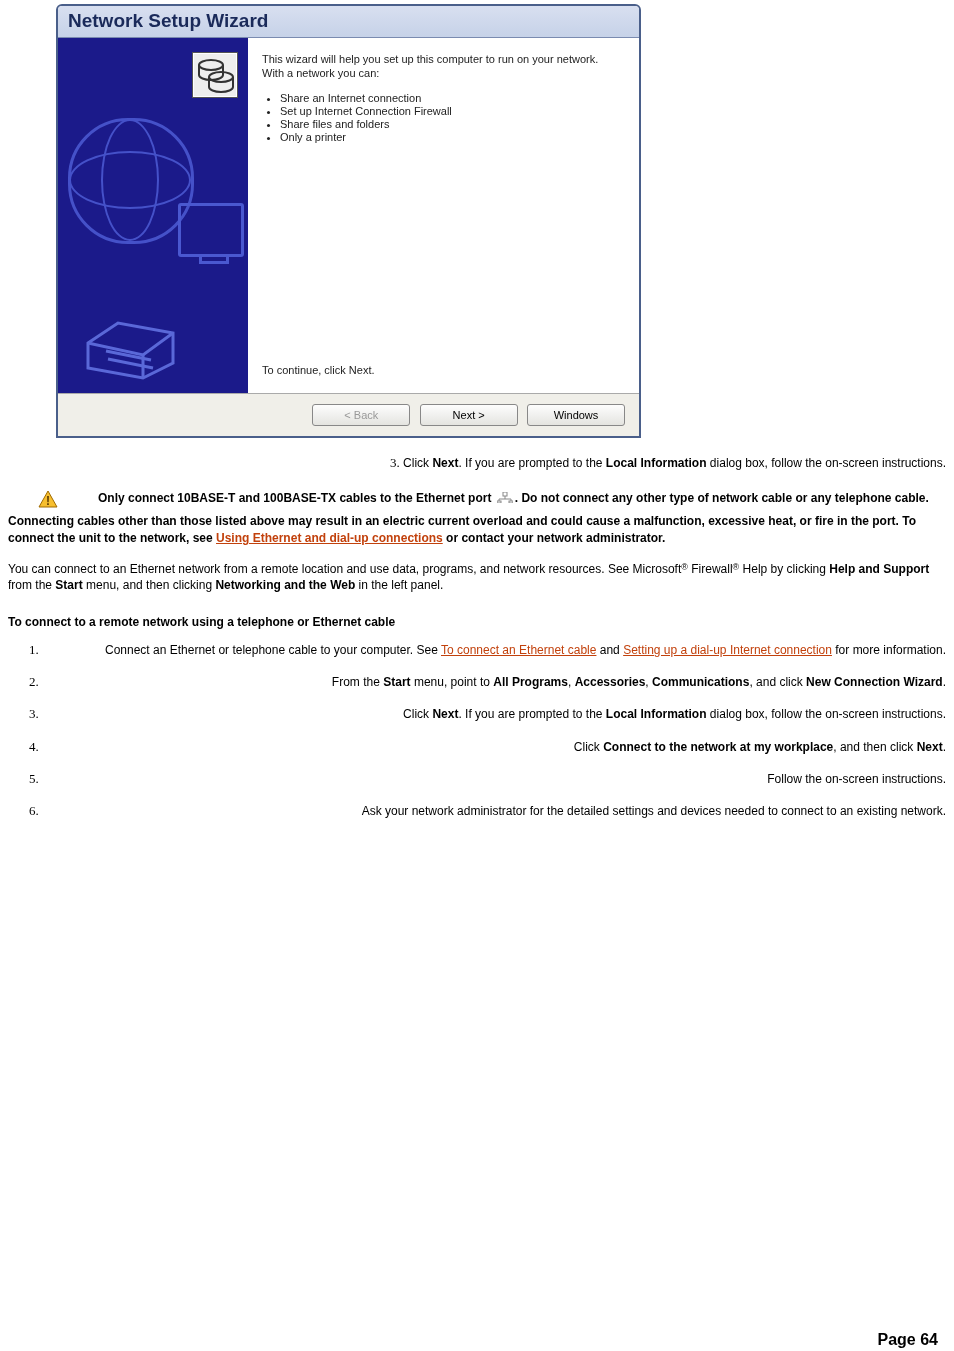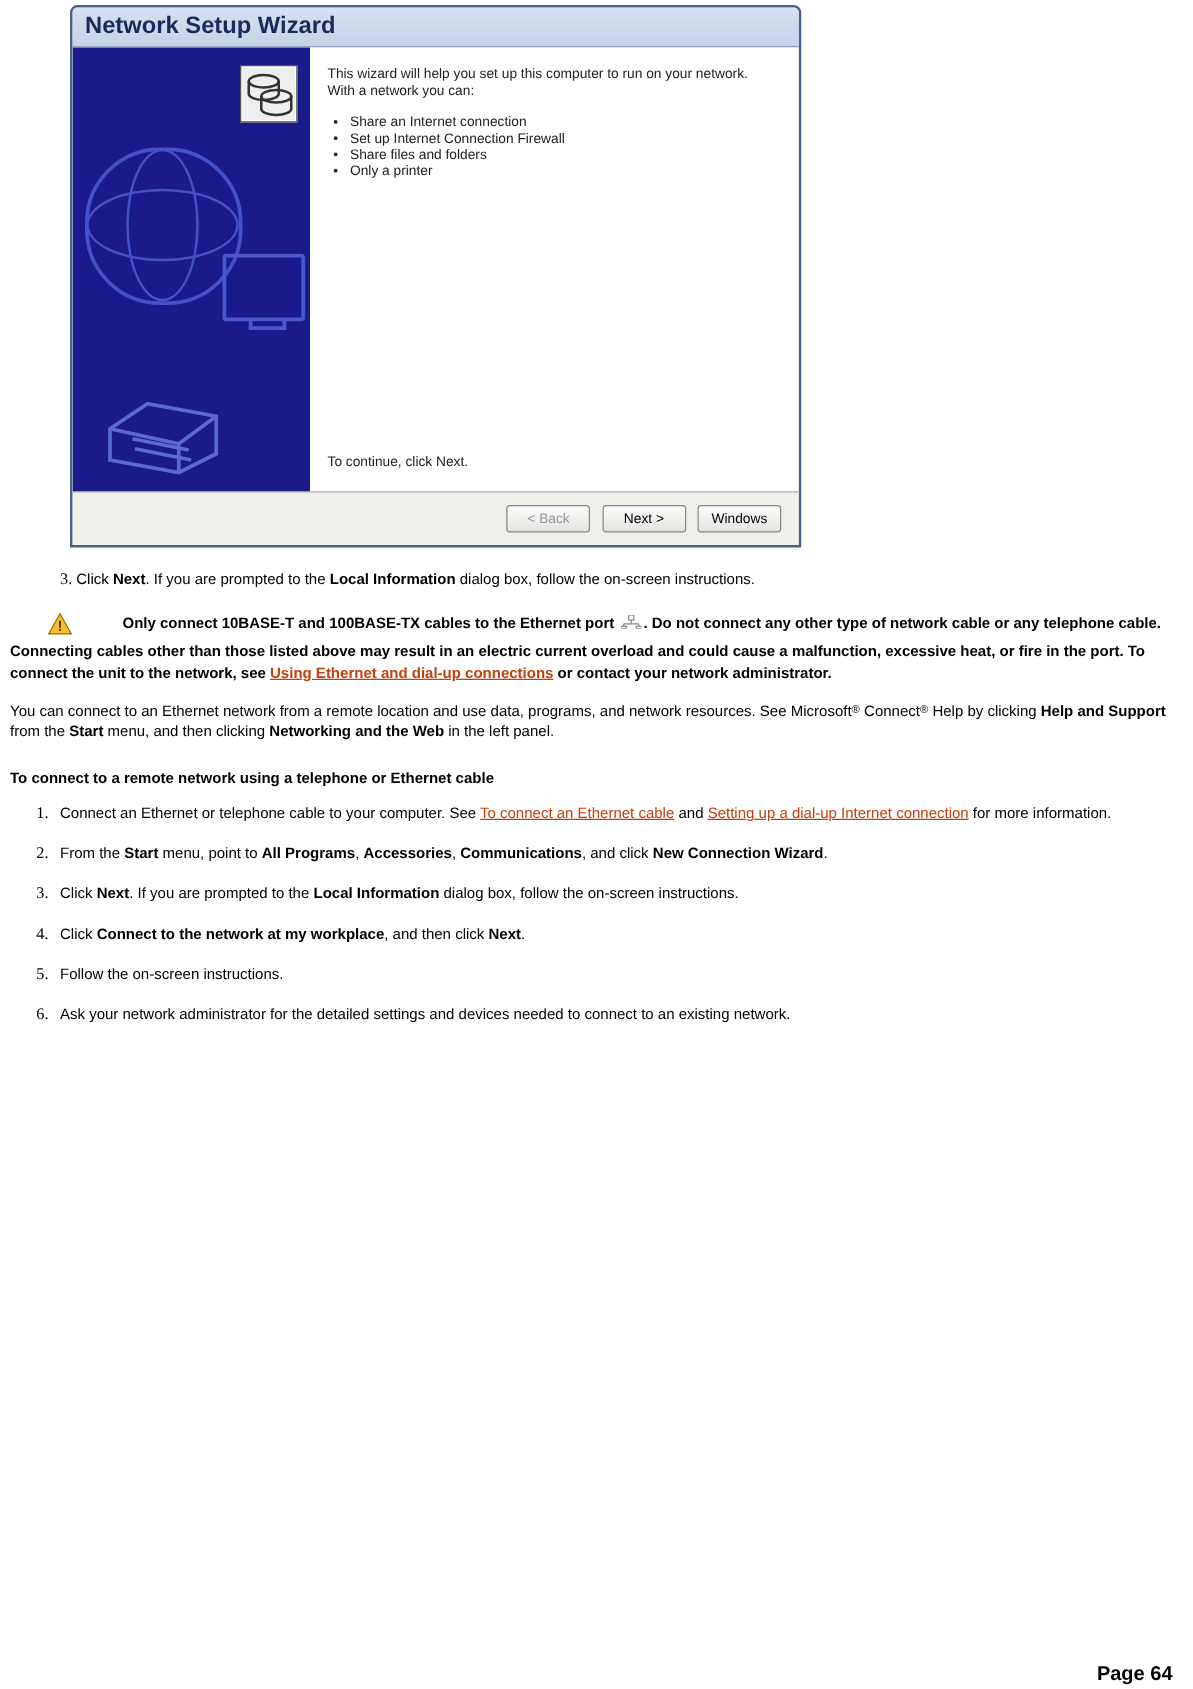--- a/index.html
+++ b/index.html
@@ -117,35 +117,35 @@
   .continue { margin-bottom: 6px; }
   .button-row {
     border-top: 1px solid #aaa;
     background: #f0efe9;
     padding: 10px 14px;
     text-align: right;
   }
   .xp-btn {
     font-family: Tahoma, sans-serif;
     font-size: 11px;
-    width: 67px;
+    width: 98px;
     height: 22px;
     margin-left: 6px;
     border: 1px solid #888;
     border-radius: 3px;
     background: linear-gradient(#fdfdfd,#e4e4e0);
     cursor: pointer;
   }
   .xp-btn:disabled {
     color: #999;
     cursor: default;
   }
   
   .doc { line-height: 1.4; }
-  .doc ol { margin: 6px 0 18px 0; padding-left: 34px; font-family: Georgia, serif; font-size: 13px;}
+  .doc ol { margin: 6px 0 18px 0; padding-left: 34px; font-family: Georgia, serif; font-size: 13px; text-align: right;}
   .doc ol > li { padding-left: 6px; margin-bottom: 14px; }
   .doc ol > li > span { font-family: Verdana, sans-serif; font-size: 12px; }
   .startlist { counter-reset: item 2; list-style:none;}
   .startlist > li::before { counter-increment:item; content: counter(item) ".  "; }
   .caution {
     margin: 4px 0 14px 0;
     font-size: 12px;
   }
   .caution-icon {
     display:inline-block;
@@ -239,21 +239,21 @@
             <line x1="2" y1="7" x2="14" y2="7"></line>
             <line x1="2" y1="7" x2="2" y2="9"></line>
             <line x1="14" y1="7" x2="14" y2="9"></line>
             <rect x="0" y="9" width="4" height="2"></rect>
             <rect x="12" y="9" width="4" height="2"></rect>
           </g>
         </svg></span><b>. Do not connect any other type of network cable or any telephone cable. Connecting cables other than those listed above may result in an electric current overload and could cause a malfunction, excessive heat, or fire in the port. To connect the unit to the network, see </b><b><span class="link">Using Ethernet and dial-up connections</span></b><b> or contact your network administrator.</b>
   </div>
 
   <p class="para">
-    <span>You can connect to an Ethernet network from a remote location and use data, programs, and network resources. See Microsoft</span><span class="reg">®</span><span> Connect</span><span class="reg">®</span><span> Help by clicking </span><b>Help and Support</b><span> from the </span><b>Start</b><span> menu, and then clicking </span><b>Networking and the Web</b><span> in the left panel.</span>
+    <span>You can connect to an Ethernet network from a remote location and use data, programs, and network resources. See Microsoft</span><span class="reg">®</span><span> Firewall</span><span class="reg">®</span><span> Help by clicking </span><b>Help and Support</b><span> from the </span><b>Start</b><span> menu, and then clicking </span><b>Networking and the Web</b><span> in the left panel.</span>
   </p>
 
   <p class="subhead">To connect to a remote network using a telephone or Ethernet cable</p>
 
   <ol>
     <li><span>
       <span>Connect an Ethernet or telephone cable to your computer. See </span><span class="link">To connect an Ethernet cable</span><span> and </span><span class="link">Setting up a dial-up Internet connection</span><span> for more information.</span>
     </span></li>
     <li><span>
       <span>From the </span><b>Start</b><span> menu, point to </span><b>All Programs</b><span>, </span><b>Accessories</b><span>, </span><b>Communications</b><span>, and click </span><b>New Connection Wizard</b><span>.</span>

